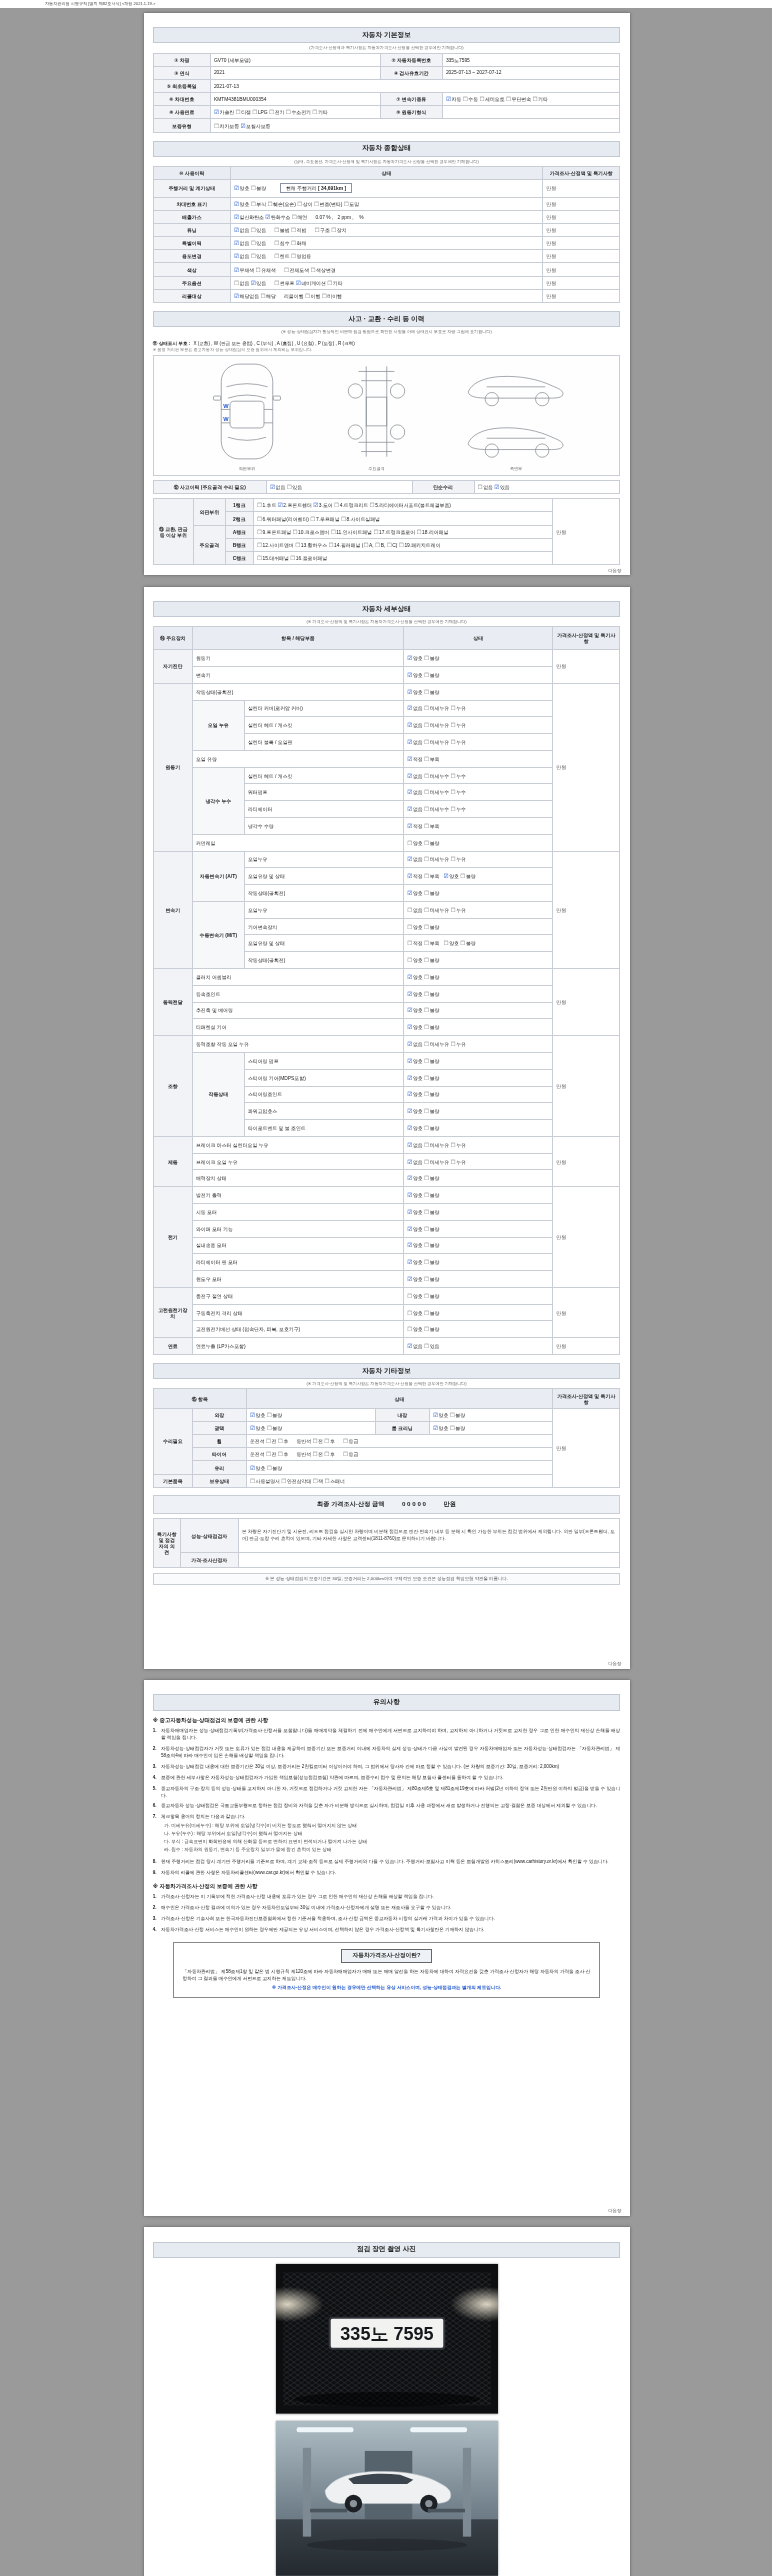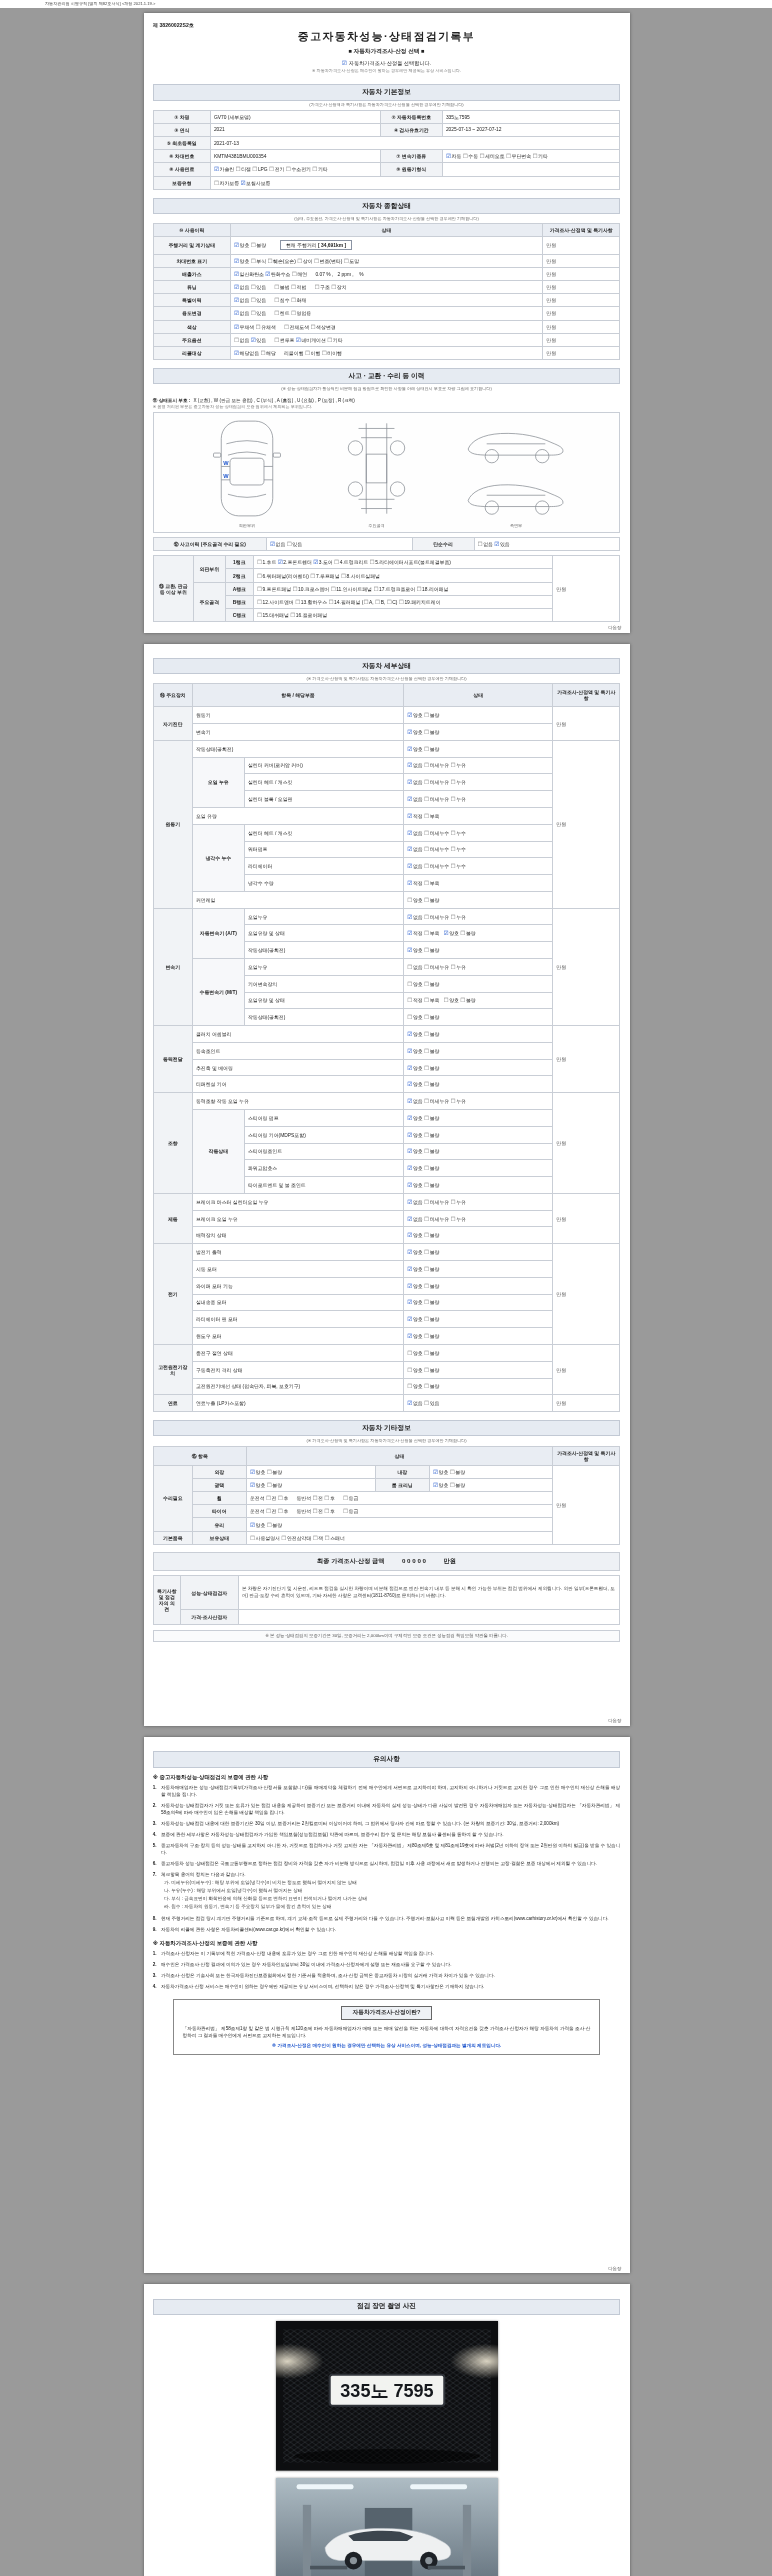--- a/index.html
+++ b/index.html
@@ -57,27 +57,20 @@
 #panel4{min-height:337px}
 </style>
 </head>
 <body>
 
 <div class="top-strip"><span>자동차관리법 시행규칙 [별지 제82호서식] &lt;개정 2021.1.19.&gt;</span></div>
 
 <div class="doc">
 
   <section class="panel" id="panel1">
-    <div class="head">
-      <div class="doc-no">제 38260022S2호</div>
-      <div class="title">중고자동차성능·상태점검기록부</div>
-      <div class="subtitle">■ 자동차가격조사·산정 선택 ■</div>
-      <div class="select-line" id="selLine"><span class="cb on">☑</span> 자동차가격조사·산정을 선택합니다.</div>
-      <div class="select-note">※ 자동차가격조사·산정은 매수인이 원하는 경우에만 제공되는 유상 서비스입니다.</div>
-    </div>
 
     <div class="band">자동차 기본정보</div>
     <div class="band-note">(가격조사·산정액과 특기사항은 자동차가격조사·산정을 선택한 경우에만 기재합니다)</div>
     <table class="tbl" id="tblBasic">
         <tbody>
           <tr>
             <th style="width:57px">① 차명</th>
             <td style="width:170px">GV70 (세부모델)</td>
             <th style="width:62px">② 자동차등록번호</th>
             <td>335노7595</td>

